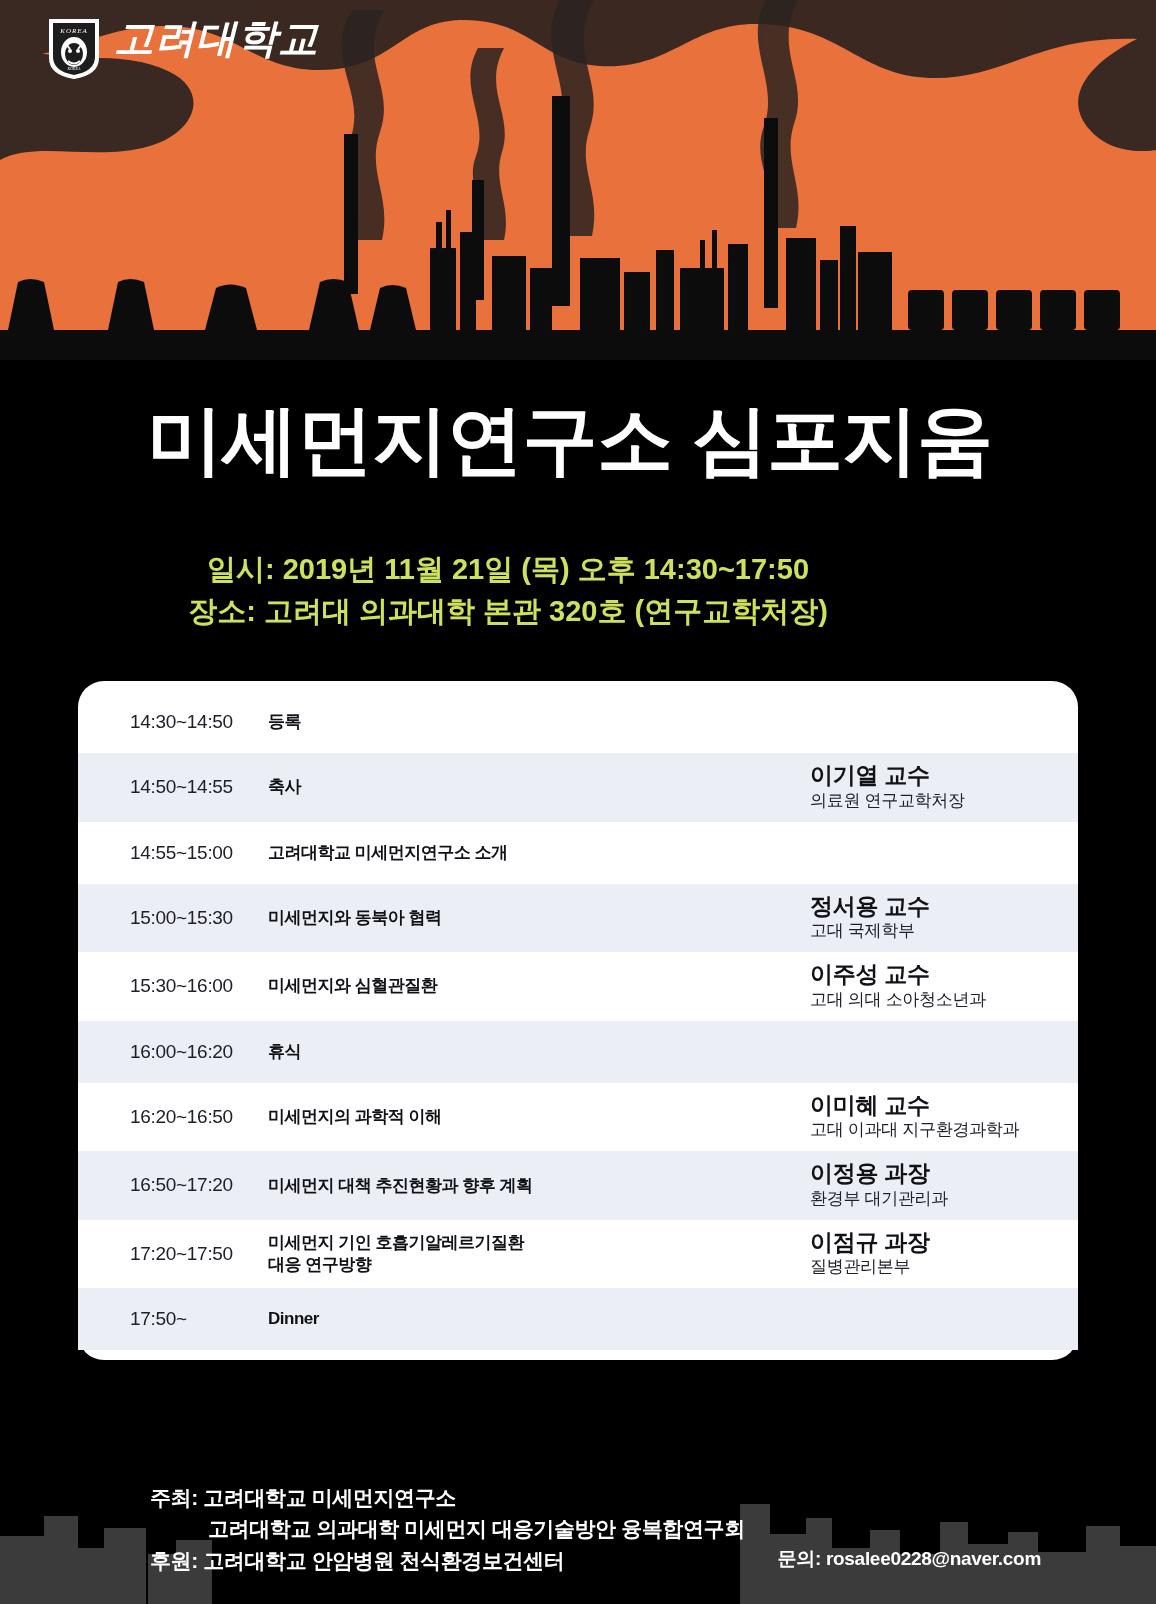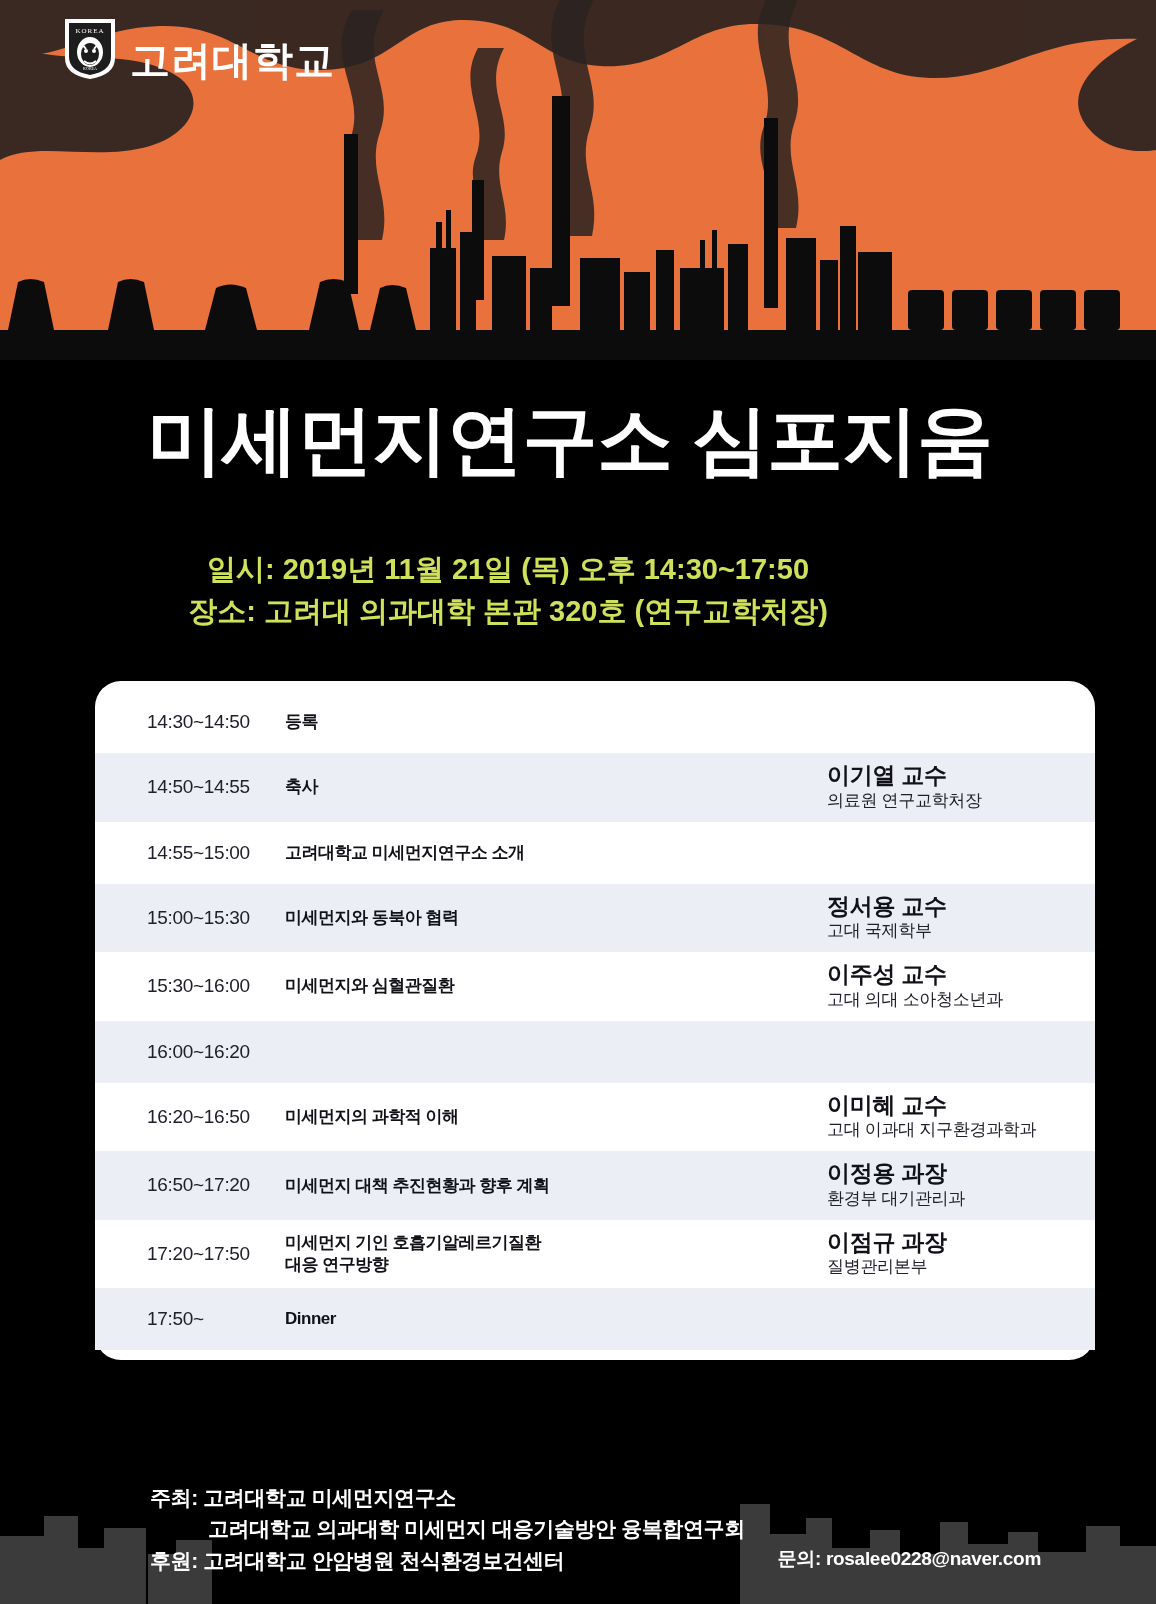--- a/index.html
+++ b/index.html
@@ -25,26 +25,27 @@
     width: 1156px;
     height: 360px;
     overflow: hidden;
     background: #000000;
   }
   .art svg { display: block; }
 
   
   .logo-wrap {
     position: absolute;
-    left: 64px;
+    left: 48px;
     top: 18px;
     display: flex;
-    align-items: flex-end;
+    align-items: flex-start;
     gap: 14px;
     z-index: 20;
+    font-style: italic;
   }
   .logo-crest {
     width: 52px;
     height: 62px;
   }
   .logo-text {
     color: #ffffff;
     font-size: 40px;
     font-weight: bold;
     letter-spacing: 1px;
@@ -74,21 +75,21 @@
     color: #cfe05a;
     font-size: 29px;
     font-weight: bold;
     line-height: 1.45;
   }
   .meta .meta-line { display: block; }
 
   
   .card {
     position: absolute;
-    left: 95px;
+    left: 78px;
     top: 681px;
     width: 1000px;
     background: #ffffff;
     border-radius: 26px;
     padding: 10px 0 10px 0;
     box-sizing: border-box;
   }
   .row {
     display: flex;
     align-items: center;
@@ -287,20 +288,21 @@
       <div class="row">
         <div class="time">15:30~16:00</div>
         <div class="topic">미세먼지와 심혈관질환</div>
         <div class="who">
           <div class="who-name">이주성 교수</div>
           <div class="who-affil">고대 의대 소아청소년과</div>
         </div>
       </div>
       <div class="row alt">
         <div class="time">16:00~16:20</div>
+        <div class="topic">휴식</div>
         <div class="who">
           <div class="who-name"></div>
           <div class="who-affil"></div>
         </div>
       </div>
       <div class="row">
         <div class="time">16:20~16:50</div>
         <div class="topic">미세먼지의 과학적 이해</div>
         <div class="who">
           <div class="who-name">이미혜 교수</div>

